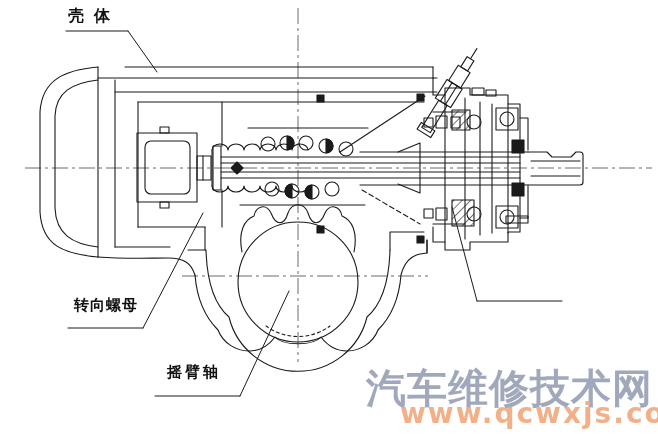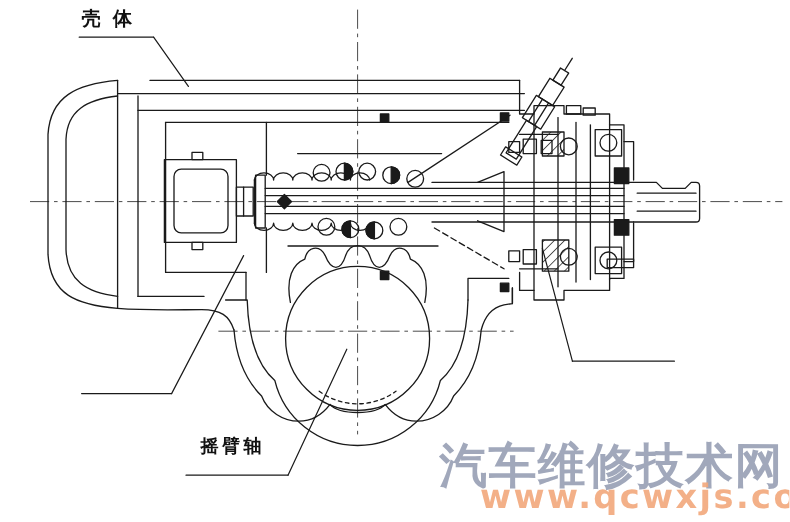--- a/index.html
+++ b/index.html
@@ -180,18 +180,19 @@
         <line x1="143" y1="328" x2="203" y2="213"></line>
         <line x1="155" y1="396" x2="240" y2="396"></line>
         <line x1="240" y1="396" x2="289" y2="291"></line>
         <line x1="477" y1="301" x2="562" y2="301"></line>
         <line x1="477" y1="301" x2="452" y2="207"></line>
       </g>
     </g>
   </svg>
 
   <div id="label-housing" class="part-label">壳体</div>
+  <div id="label-steering-nut" class="part-label">转向螺母</div>
   <div id="label-rocker-arm-shaft" class="part-label">摇臂轴</div>
 
 
   <div id="watermark-name">汽车维修技术网</div>
   <div id="watermark-url">www.qcwxjs.com</div>
 </div>
 
 </body></html>

